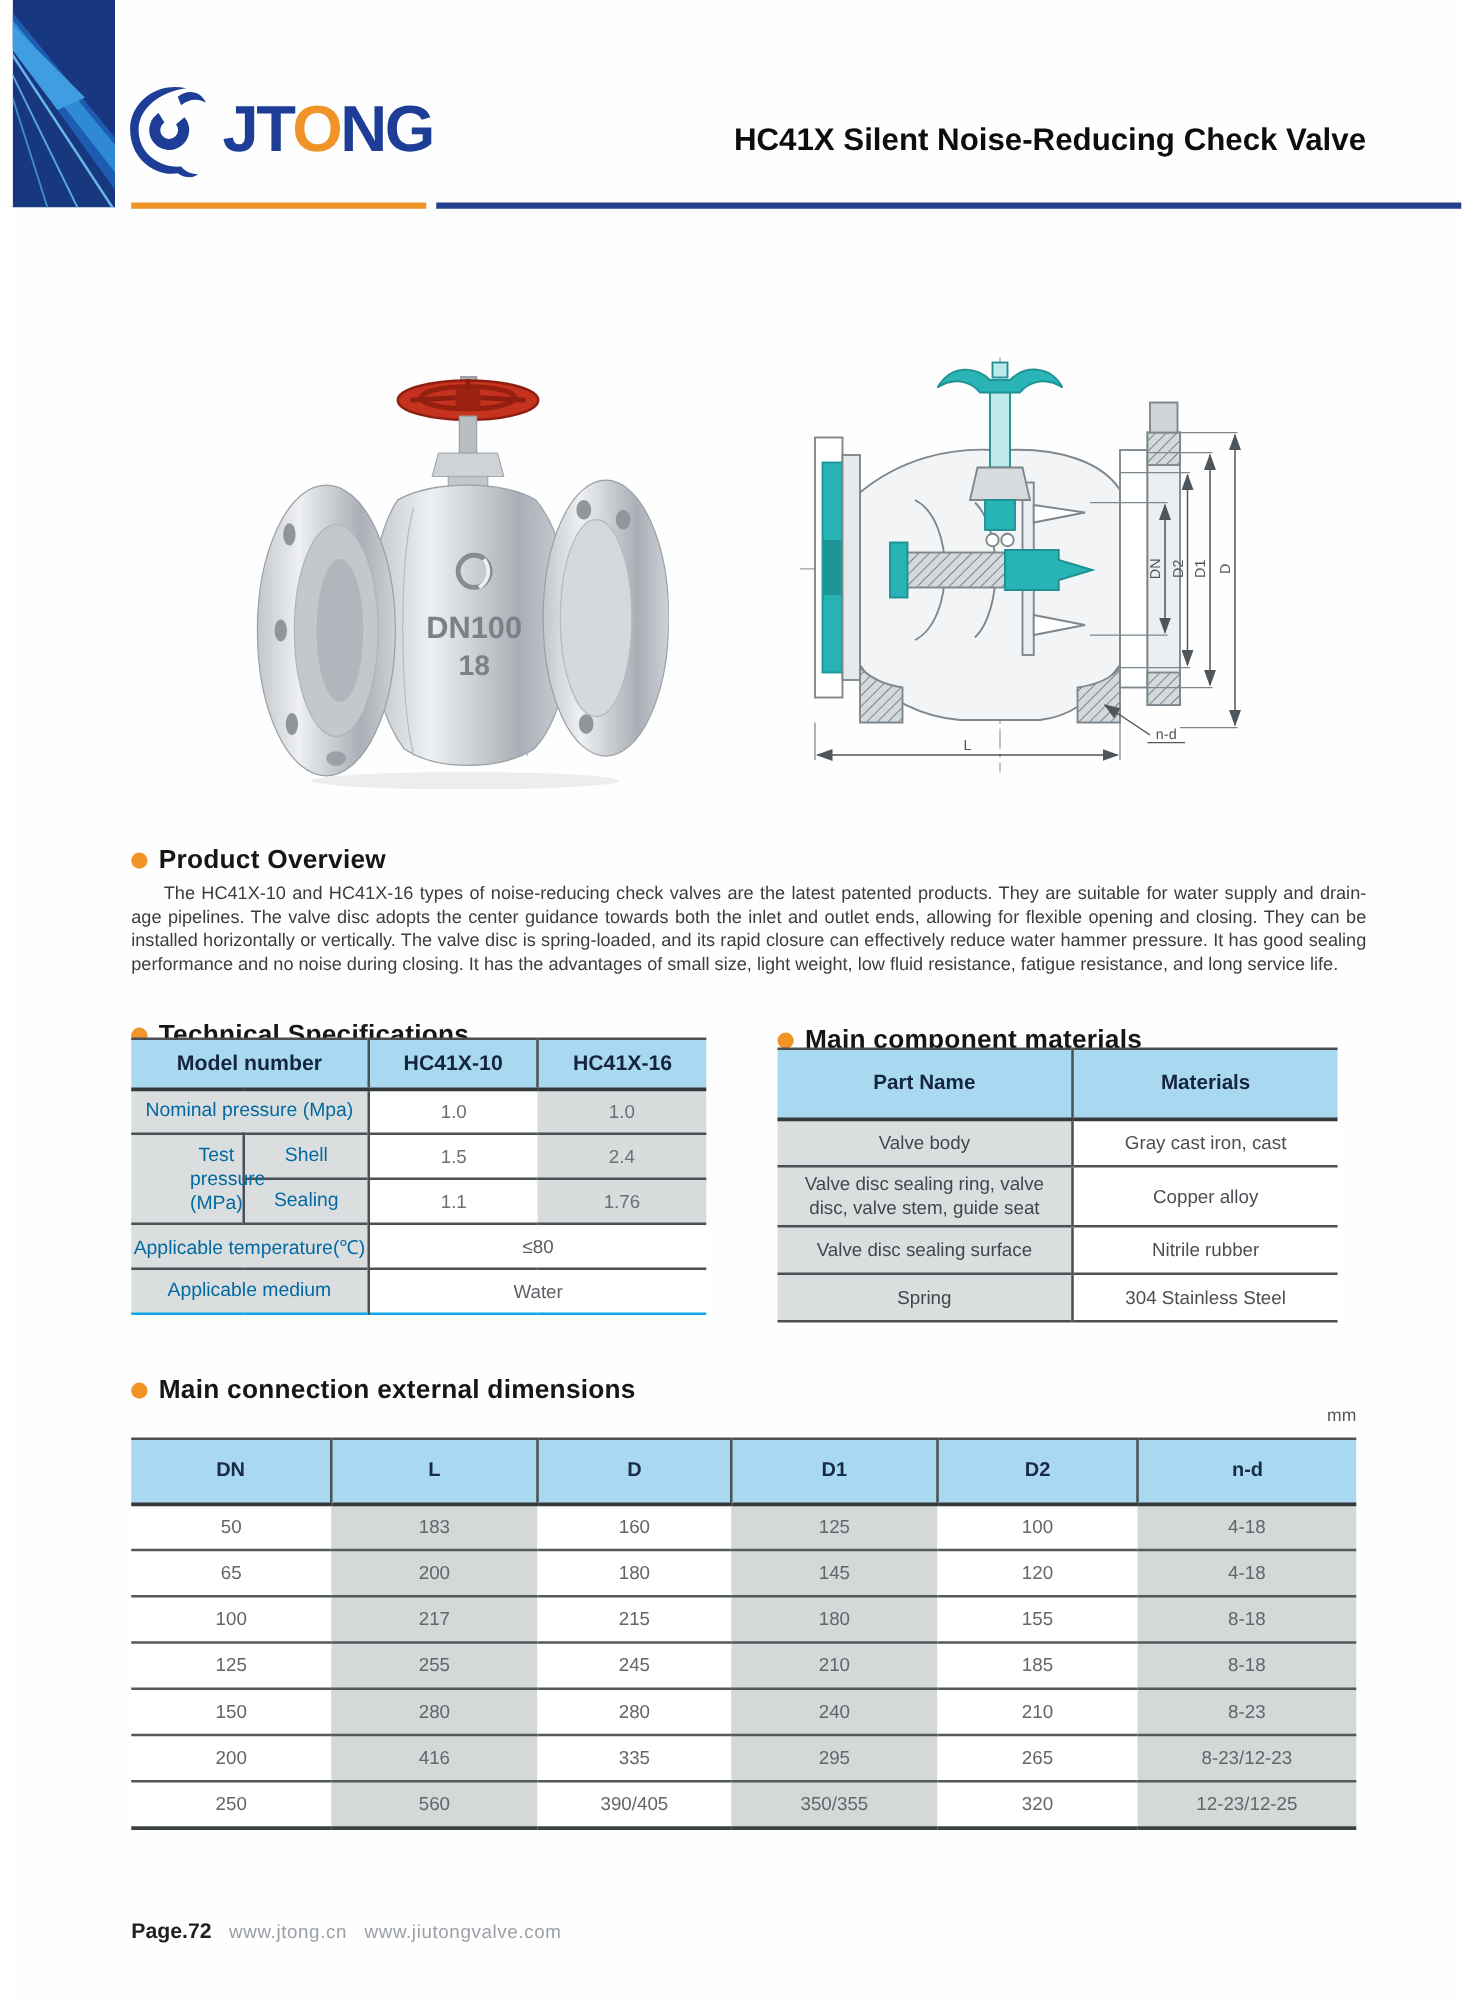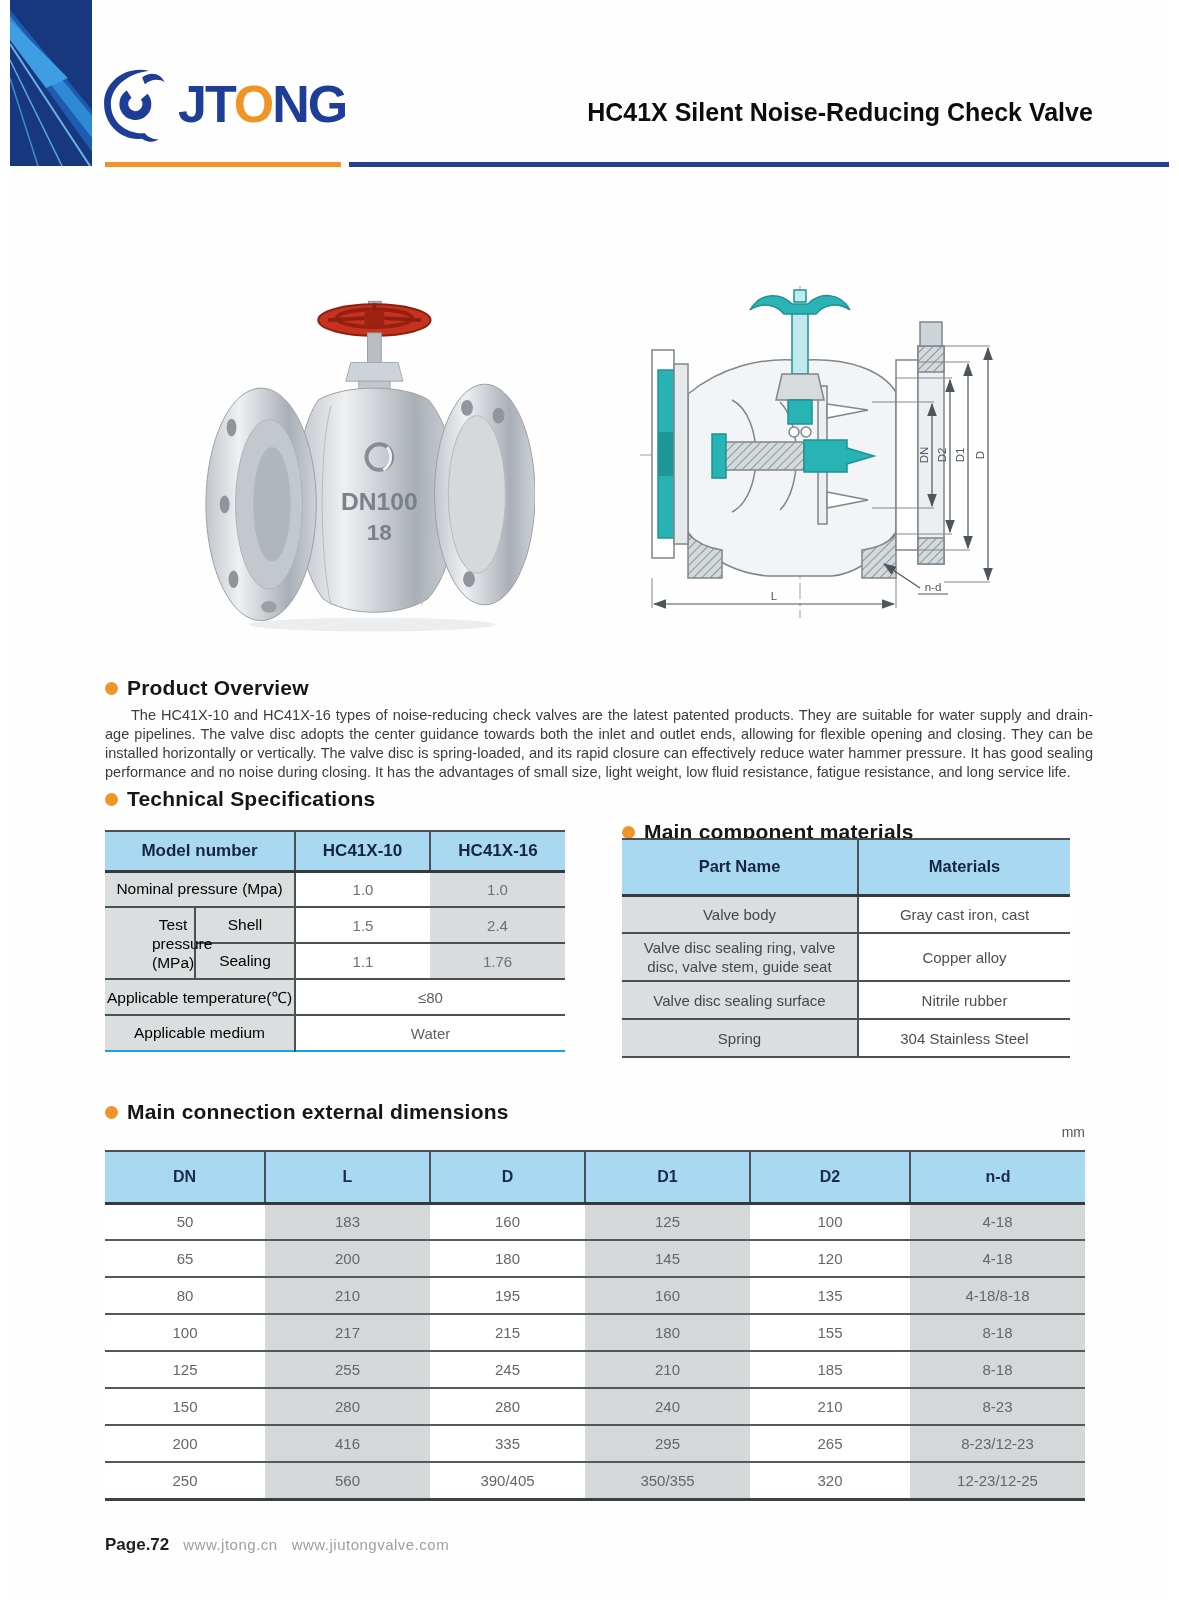--- a/index.html
+++ b/index.html
@@ -20,36 +20,36 @@
   .rule-orange { position:absolute; left:95px; top:162px; width:236px; height:5px; background:#f09428; }
   .rule-navy  { position:absolute; left:339px; top:162px; width:840px; height:5px; background:#24418e; }
   
   .photo   { position:absolute; left:190px; top:288px; }
   .drawing { position:absolute; left:622px; top:282px; }
   
   .sec-head { position:absolute; display:flex; align-items:center; }
   .sec-head .dot { width:13px; height:13px; border-radius:50%; background:#f09428; margin-right:9px; flex:none; }
   .sec-head .txt { font-size:21px; font-weight:700; color:#161616; letter-spacing:.2px; }
   #h-overview { left:95px; top:676px; }
-  #h-tech     { left:95px; top:787px; }
+  #h-tech     { left:95px; top:816px; }
   #h-mat      { left:612px; top:800px;margin-top:20px; }
   #h-dims     { left:95px; top:1100px; }
   .overview-body { position:absolute; left:95px; top:706px; width:988px;
     font-size:14.5px; line-height:19px; color:#3a3d40; text-align:justify; text-indent:26px; }
   
   table { border-collapse:collapse; table-layout:fixed; }
   th, td { text-align:center; vertical-align:middle; }
   
   .spec { position:absolute; left:95px; top:830px; width:460px;
     border-top:2px solid #4b5054; border-bottom:2px solid #0ea5e9; }
   .spec th { height:40px; background:#a9d9f1; font-size:17px; font-weight:700; color:#15243f;
     border-left:2px solid #4b5054; border-bottom:3px solid #34393c; }
   .spec th:first-child { border-left:none; }
   .spec td { height:36px; border-top:2px solid #4b5054; font-size:15px; }
-  .spec .lbl { background:#dbdedf; color:#000000; font-size:15.5px; }
+  .spec .lbl { background:#dbdedf; color:#0369a1; font-size:15.5px; }
   .spec .grp { white-space:pre-line; line-height:19px; border-right:2px solid #4b5054;padding-left:47px; }
   .spec .sub { border-right:2px solid #4b5054; }
   .spec td.lbl[colspan] { border-right:2px solid #4b5054; }
   .spec .v10 { background:#ffffff; color:#6c7175; }
   .spec .v16 { background:#d8dcdd; color:#6c7175; }
   .spec .vspan { background:#ffffff; color:#5d6165; }
   
   .mat { position:absolute; left:612px; top:838px; width:448px;
     border-top:2px solid #4b5054; border-bottom:2px solid #4b5054; }
   .mat th { height:56px; background:#a9d9f1; font-size:16.5px; font-weight:700; color:#15243f;
@@ -358,28 +358,20 @@
         </tr>
         <tr>
           <td>65</td>
           <td>200</td>
           <td>180</td>
           <td>145</td>
           <td>120</td>
           <td>4-18</td>
         </tr>
         <tr>
-          <td>80</td>
-          <td>210</td>
-          <td>195</td>
-          <td>160</td>
-          <td>135</td>
-          <td>4-18/8-18</td>
-        </tr>
-        <tr>
           <td>100</td>
           <td>217</td>
           <td>215</td>
           <td>180</td>
           <td>155</td>
           <td>8-18</td>
         </tr>
         <tr>
           <td>125</td>
           <td>255</td>

